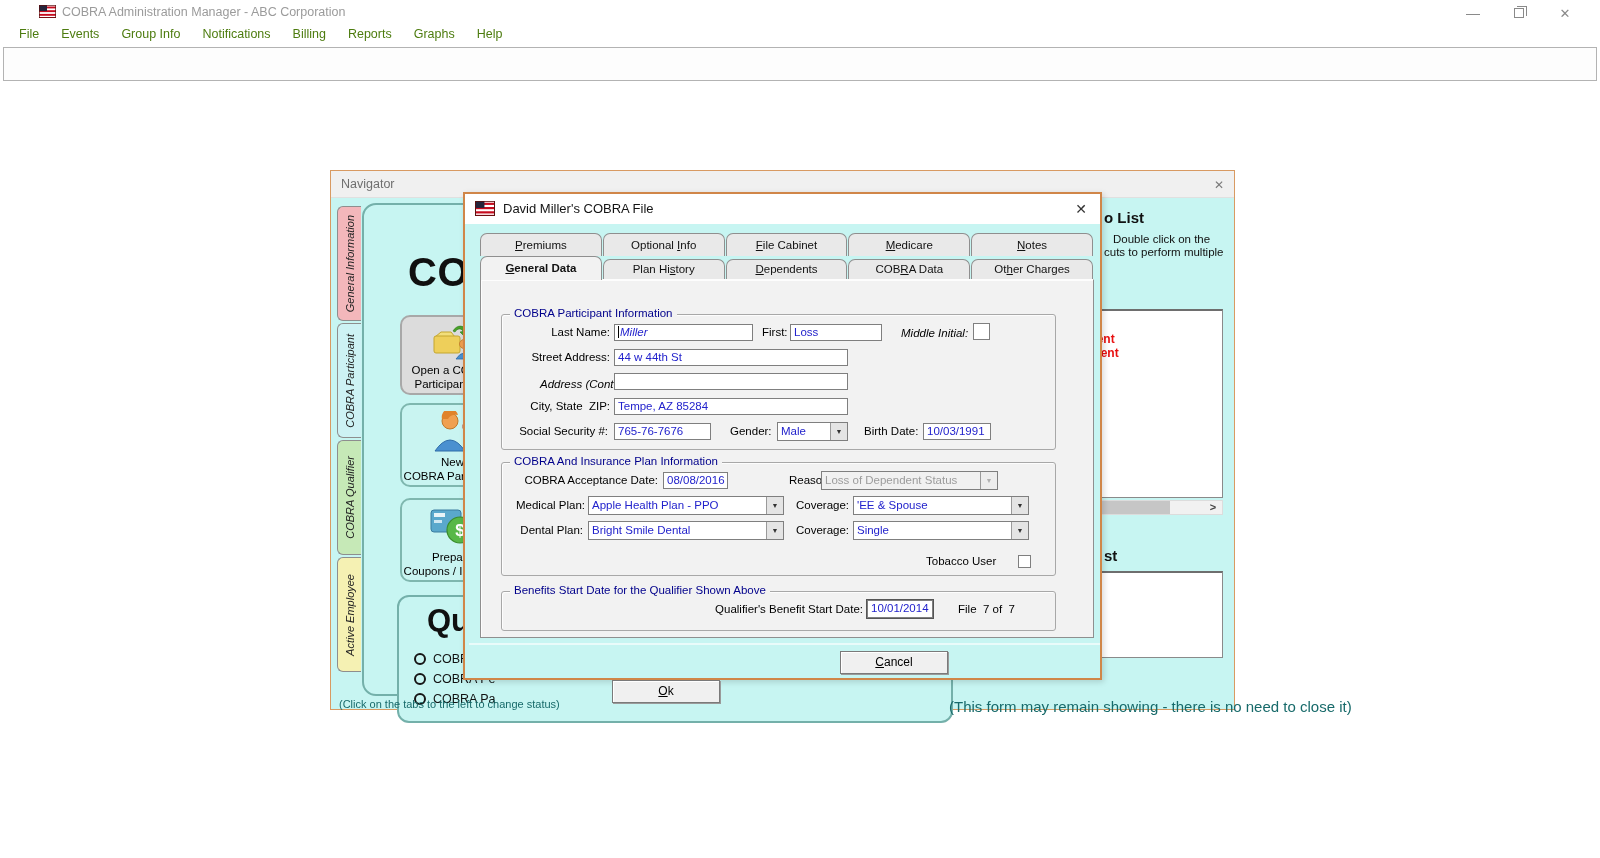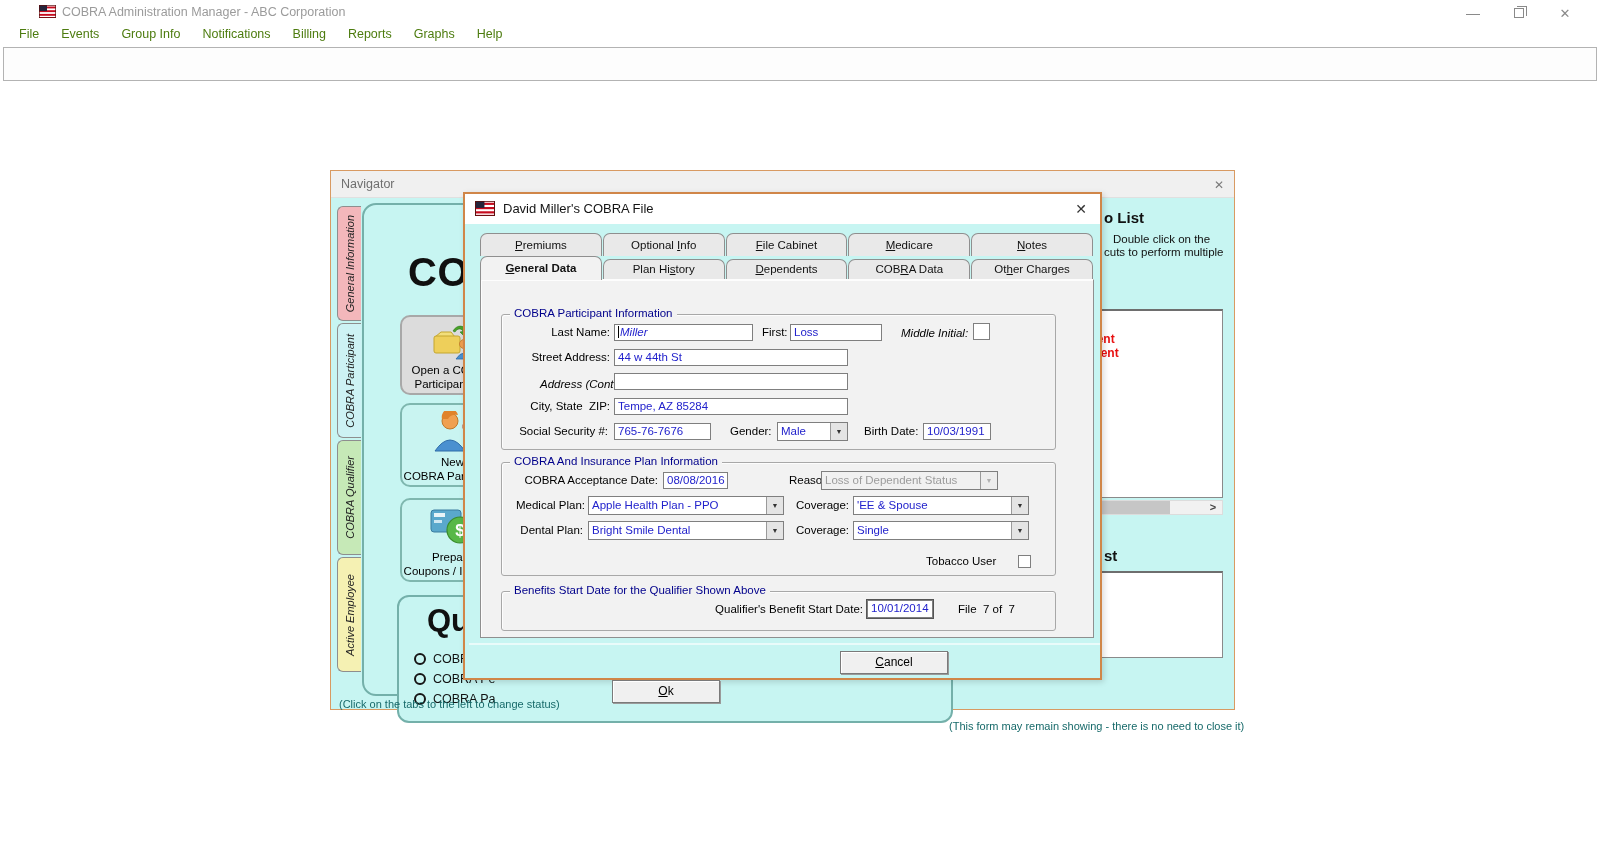--- a/index.html
+++ b/index.html
@@ -50,21 +50,21 @@
   .todo-hint1 { position:absolute; left:782px; top:62px; font-size:11.5px; color:#111; white-space:nowrap; }
   .todo-hint2 { position:absolute; left:773px; top:75px; font-size:11.5px; color:#111; white-space:nowrap; }
   .todo-box { position:absolute; left:700px; top:138px; width:192px; height:189px; background:#fff; border:1px solid #8a8a8a; border-top:2px solid #6e6e6e; padding-top:7px; }
   .todo-item { font-size:12px; font-weight:bold; line-height:14px; white-space:nowrap; padding-left:3px; }
   .hscroll { position:absolute; left:700px; top:329px; width:192px; height:15px; background:#f1f1f1; border:1px solid #dcdcdc; }
   .hthumb { position:absolute; left:0; top:0; width:138px; height:13px; background:#c6c6c6; }
   .harrow { position:absolute; right:1px; top:0; width:16px; height:13px; text-align:center; font-size:11px; font-weight:bold; color:#444; line-height:13px; background:#f1f1f1; }
   .todo-title2 { position:absolute; left:773px; top:376px; font-size:15px; font-weight:bold; color:#111; }
   .todo-box2 { position:absolute; left:700px; top:400px; width:192px; height:87px; background:#fff; border:1px solid #8a8a8a; border-top:2px solid #6e6e6e; }
   .status-l { position:absolute; left:8px; top:527px; font-size:11px; color:#176a6a; white-space:nowrap; }
-  .status-r { position:absolute; left:618px; top:549px; font-size:11px; color:#176a6a; white-space:nowrap; }
+  .status-r { position:absolute; left:618px; top:527px; font-size:15px; color:#176a6a; white-space:nowrap; }
 
   
   .dialog { position:absolute; left:463px; top:192px; width:639px; height:488px; background:#c7f5f2; border:2px solid #d08648; z-index:10; box-shadow:2px 2px 6px rgba(0,0,0,.15); }
   .dlg-titlebar { position:absolute; left:0; top:0; width:100%; height:30px; background:#fff; }
   .dlg-flag { position:absolute; left:10px; top:7px; }
   .dlg-title { position:absolute; left:38px; top:7px; font-size:13px; color:#141414; }
   .dlg-close { position:absolute; right:8px; top:4px; width:22px; height:22px; text-align:center; line-height:22px; font-size:14px; color:#333; }
   .tabrow { position:absolute; left:15px; width:614px; display:flex; }
   .tabrow-back { top:39px; height:23px; }
   .tabrow-front { top:62px; height:23px; }

